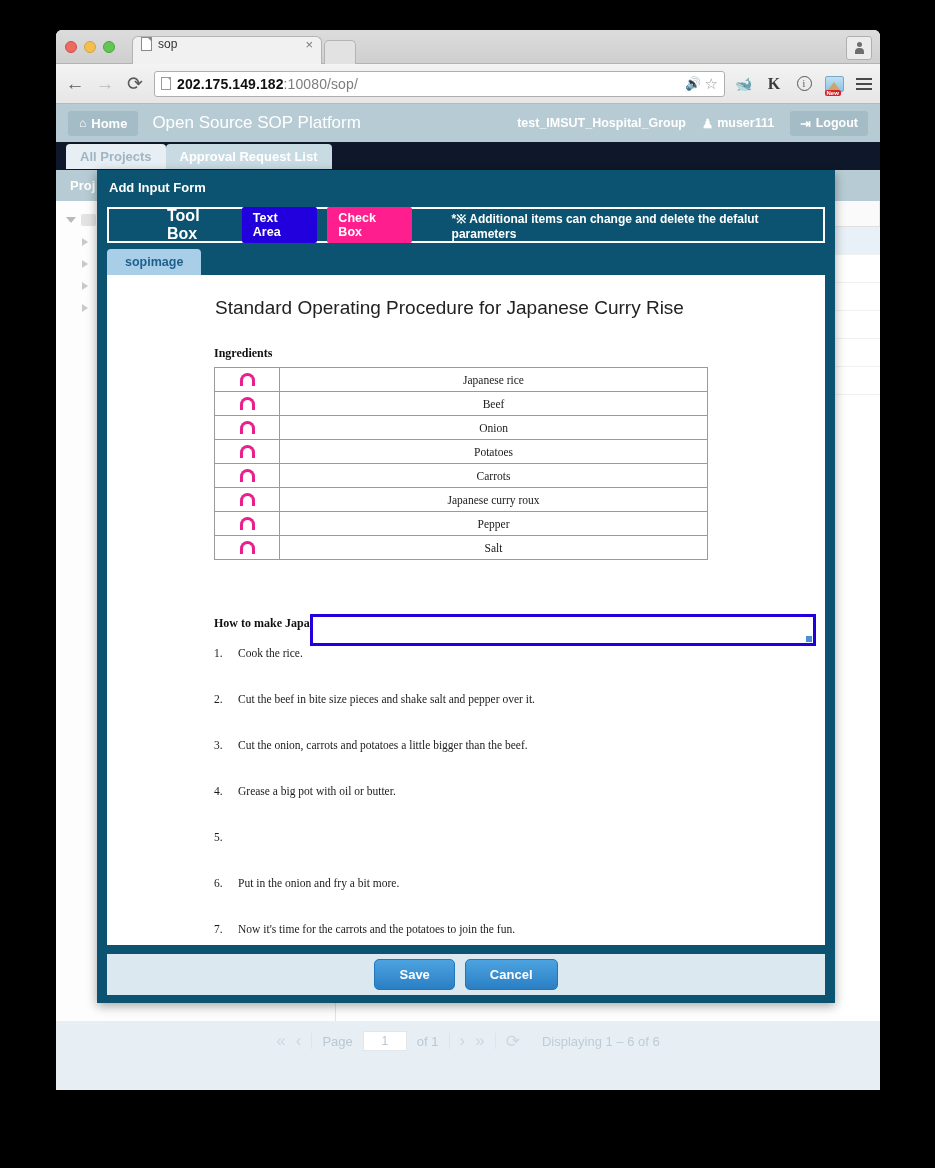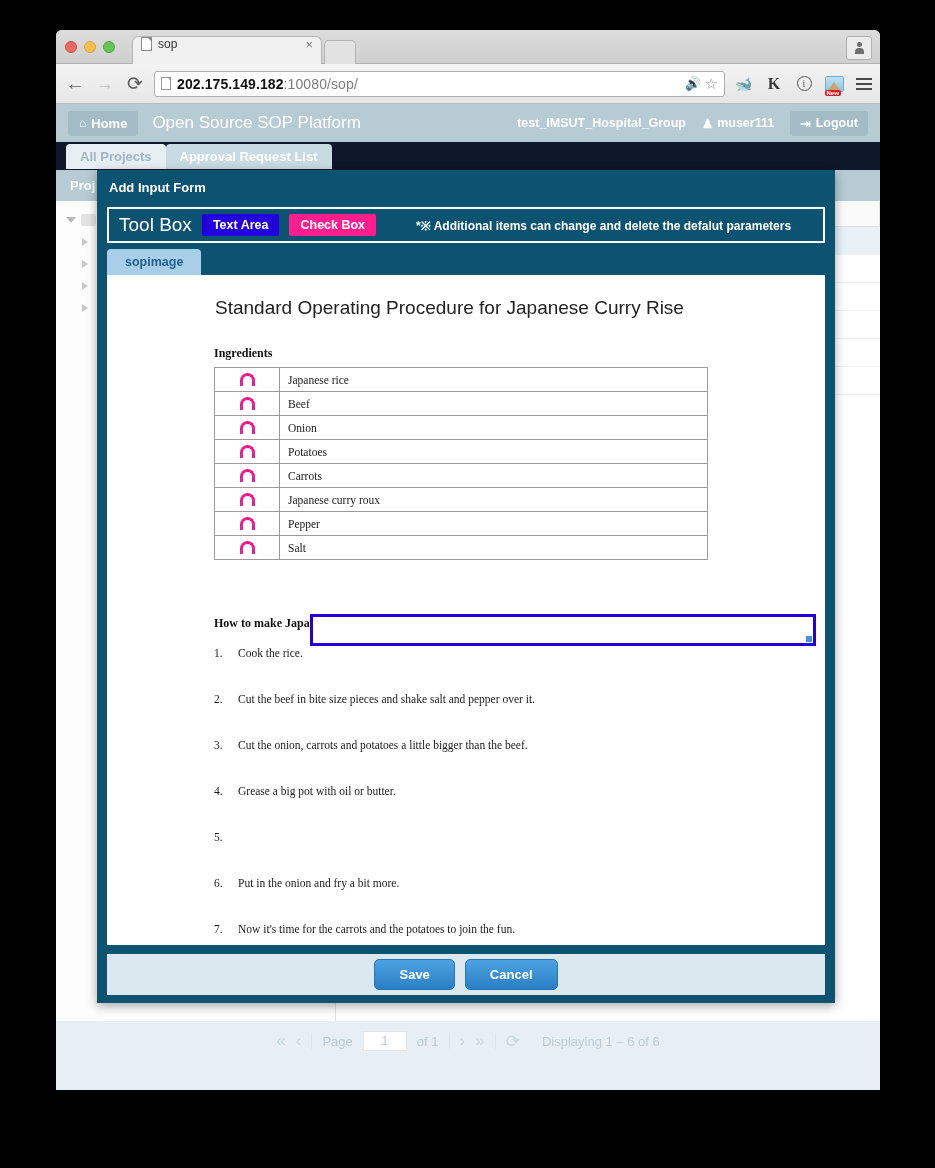--- a/index.html
+++ b/index.html
@@ -180,38 +180,38 @@
     box-shadow: 0 3px 10px rgba(0,0,0,.35);
     display: flex; flex-direction: column;
   }
   .modal-title { color: #fff; font-size: 13px; font-weight: bold; padding: 10px 12px 8px 12px; }
 
   .toolbox {
     margin: 4px 10px 0 10px;
     border: 2px solid #fff;
     height: 36px; display: flex; align-items: center; padding: 0 10px; gap: 10px;
   }
-  .tb-label { color: #fff; font-size: 19px; font-weight: normal; }
+  .tb-label { color: #fff; font-size: 16px; font-weight: bold; margin-left: 48px; }
   .tb-btn { font-size: 12.5px; font-weight: bold; color: #fff; padding: 4px 11px; border-radius: 2px; }
   .tb-btn.textarea { background: #2200dd; }
   .tb-btn.checkbox { background: #ff1e8e; }
   .tb-note { color: #fff; font-size: 12px; font-weight: bold; margin-left: 30px; }
 
   .sheet-tabs { padding: 6px 10px 0 10px; display: flex; }
   .sheet-tab { background: #a9cfe8; color: #1f5f8b; font-size: 12.5px; font-weight: bold;
                padding: 6px 18px; border-radius: 4px 4px 0 0; }
 
   .doc-wrap { margin: 0 10px; background: #fff; flex: 1; overflow: hidden; position: relative; }
   .doc { padding: 22px 0 0 0; height: 100%; }
   .doc-title { font-size: 19px; color: #222; font-family: "Liberation Sans", sans-serif;
                padding-left: 108px; }
   .sec-head { font-family: "Liberation Serif", serif; font-weight: bold; font-size: 12px;
               color: #111; padding-left: 107px; margin-top: 27px; }
 
-  table.ingredients { border-collapse: collapse; margin-left: 107px; margin-top: 6px; width: 494px; }
+  table.ingredients { border-collapse: collapse; margin-left: 107px; margin-top: 6px; width: 494px; text-align: center; }
   table.ingredients td { border: 1px solid #9b9b9b; height: 24px; font-family: "Liberation Serif", serif;
                          font-size: 11.5px; color: #1a1a1a; padding: 0 8px; vertical-align: middle; }
   td.chk { width: 65px; text-align: center; padding: 0; }
   .arch { display: inline-block; width: 15px; height: 13px;
           border: 3px solid #ea1e8c; border-bottom: none;
           border-radius: 9px 9px 0 0; vertical-align: middle; }
 
   .howto { font-family: "Liberation Serif", serif; font-weight: bold; font-size: 12px;
            color: #111; padding-left: 107px; margin-top: 56px; }
   ol.steps { list-style: none; margin-top: 8px; }

